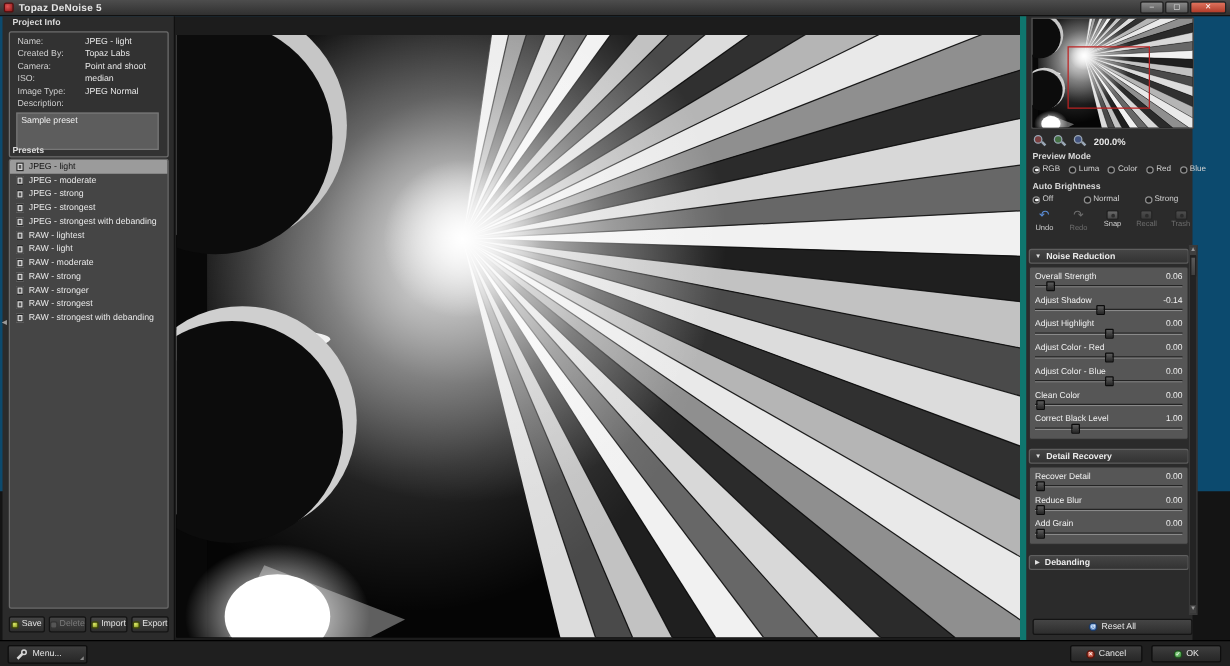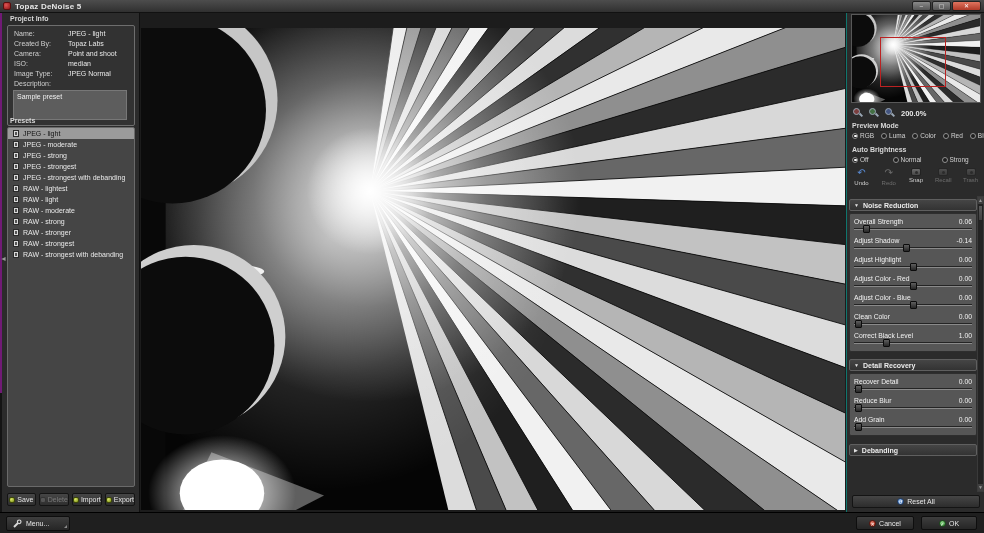--- a/index.html
+++ b/index.html
@@ -1,32 +1,32 @@
 <!DOCTYPE html>
 <html><head>
 <meta charset="utf-8">
 <style>
   *{box-sizing:border-box;margin:0;padding:0}
   html,body{width:984px;height:533px;overflow:hidden;background:#141414;
     font-family:"Liberation Sans","DejaVu Sans",sans-serif;-webkit-font-smoothing:antialiased}
-  .window{position:absolute;left:0;top:0;width:984px;height:393px;background:#701a75}
+  .window{position:absolute;left:0;top:0;width:984px;height:393px;background:#0c4a6e}
 
   
   .titlebar{position:absolute;left:0;top:0;width:100%;height:13px;
     background:linear-gradient(#4d4d4d,#303030);border-bottom:1px solid #111;display:flex;align-items:center}
   .appicon{width:8px;height:8px;margin:0 4px 0 3px;border-radius:2px;background:radial-gradient(circle at 35% 35%,#e05555,#8c1313);border:1px solid #5a0d0d}
   .apptitle{font-size:8px;color:#e6e6e6;font-weight:bold;letter-spacing:.2px}
   .winbtns{position:absolute;right:3px;top:1px;display:flex;gap:1px}
   .winbtn{width:19px;height:10px;background:linear-gradient(#8a8a8a,#565656);border:1px solid #222;border-radius:2px;
     color:#eee;font-size:6px;line-height:8px;text-align:center}
   .winbtn.close{width:29px;background:linear-gradient(#e0745f,#b03a28);color:#fff}
 
   
   .leftpanel{position:absolute;left:2px;top:13px;width:138px;height:499px;background:#2b2b2b;border-right:1px solid #101010}
-  .rightpanel{position:absolute;left:846px;top:13px;width:138px;height:499px;background:#2b2b2b;border-left:1px solid #0f766e}
+  .rightpanel{position:absolute;left:816px;top:13px;width:138px;height:499px;background:#2b2b2b;border-left:5px solid #0f766e}
   .canvaswrap{position:absolute;left:140px;top:13px;width:706px;height:499px;background:#1c1c1c}
 
   .sect-label{font-size:7px;color:#d8d8d8;font-weight:bold}
 
   
   .pi-label{position:absolute;left:8px;top:2px}
   .pi-box{position:absolute;left:5px;top:12px;width:128px;height:101px;border:1px solid #6e6e6e;border-radius:2px;background:#323232}
   .pi-row{position:absolute;left:6px;font-size:7px;color:#cfcfcf;white-space:nowrap}
   .pi-row .val{position:absolute;left:54px;color:#e8e8e8}
   .pi-desc-box{position:absolute;left:5px;top:64px;width:114px;height:30px;background:#5d5d5d;border:1px solid #777;

